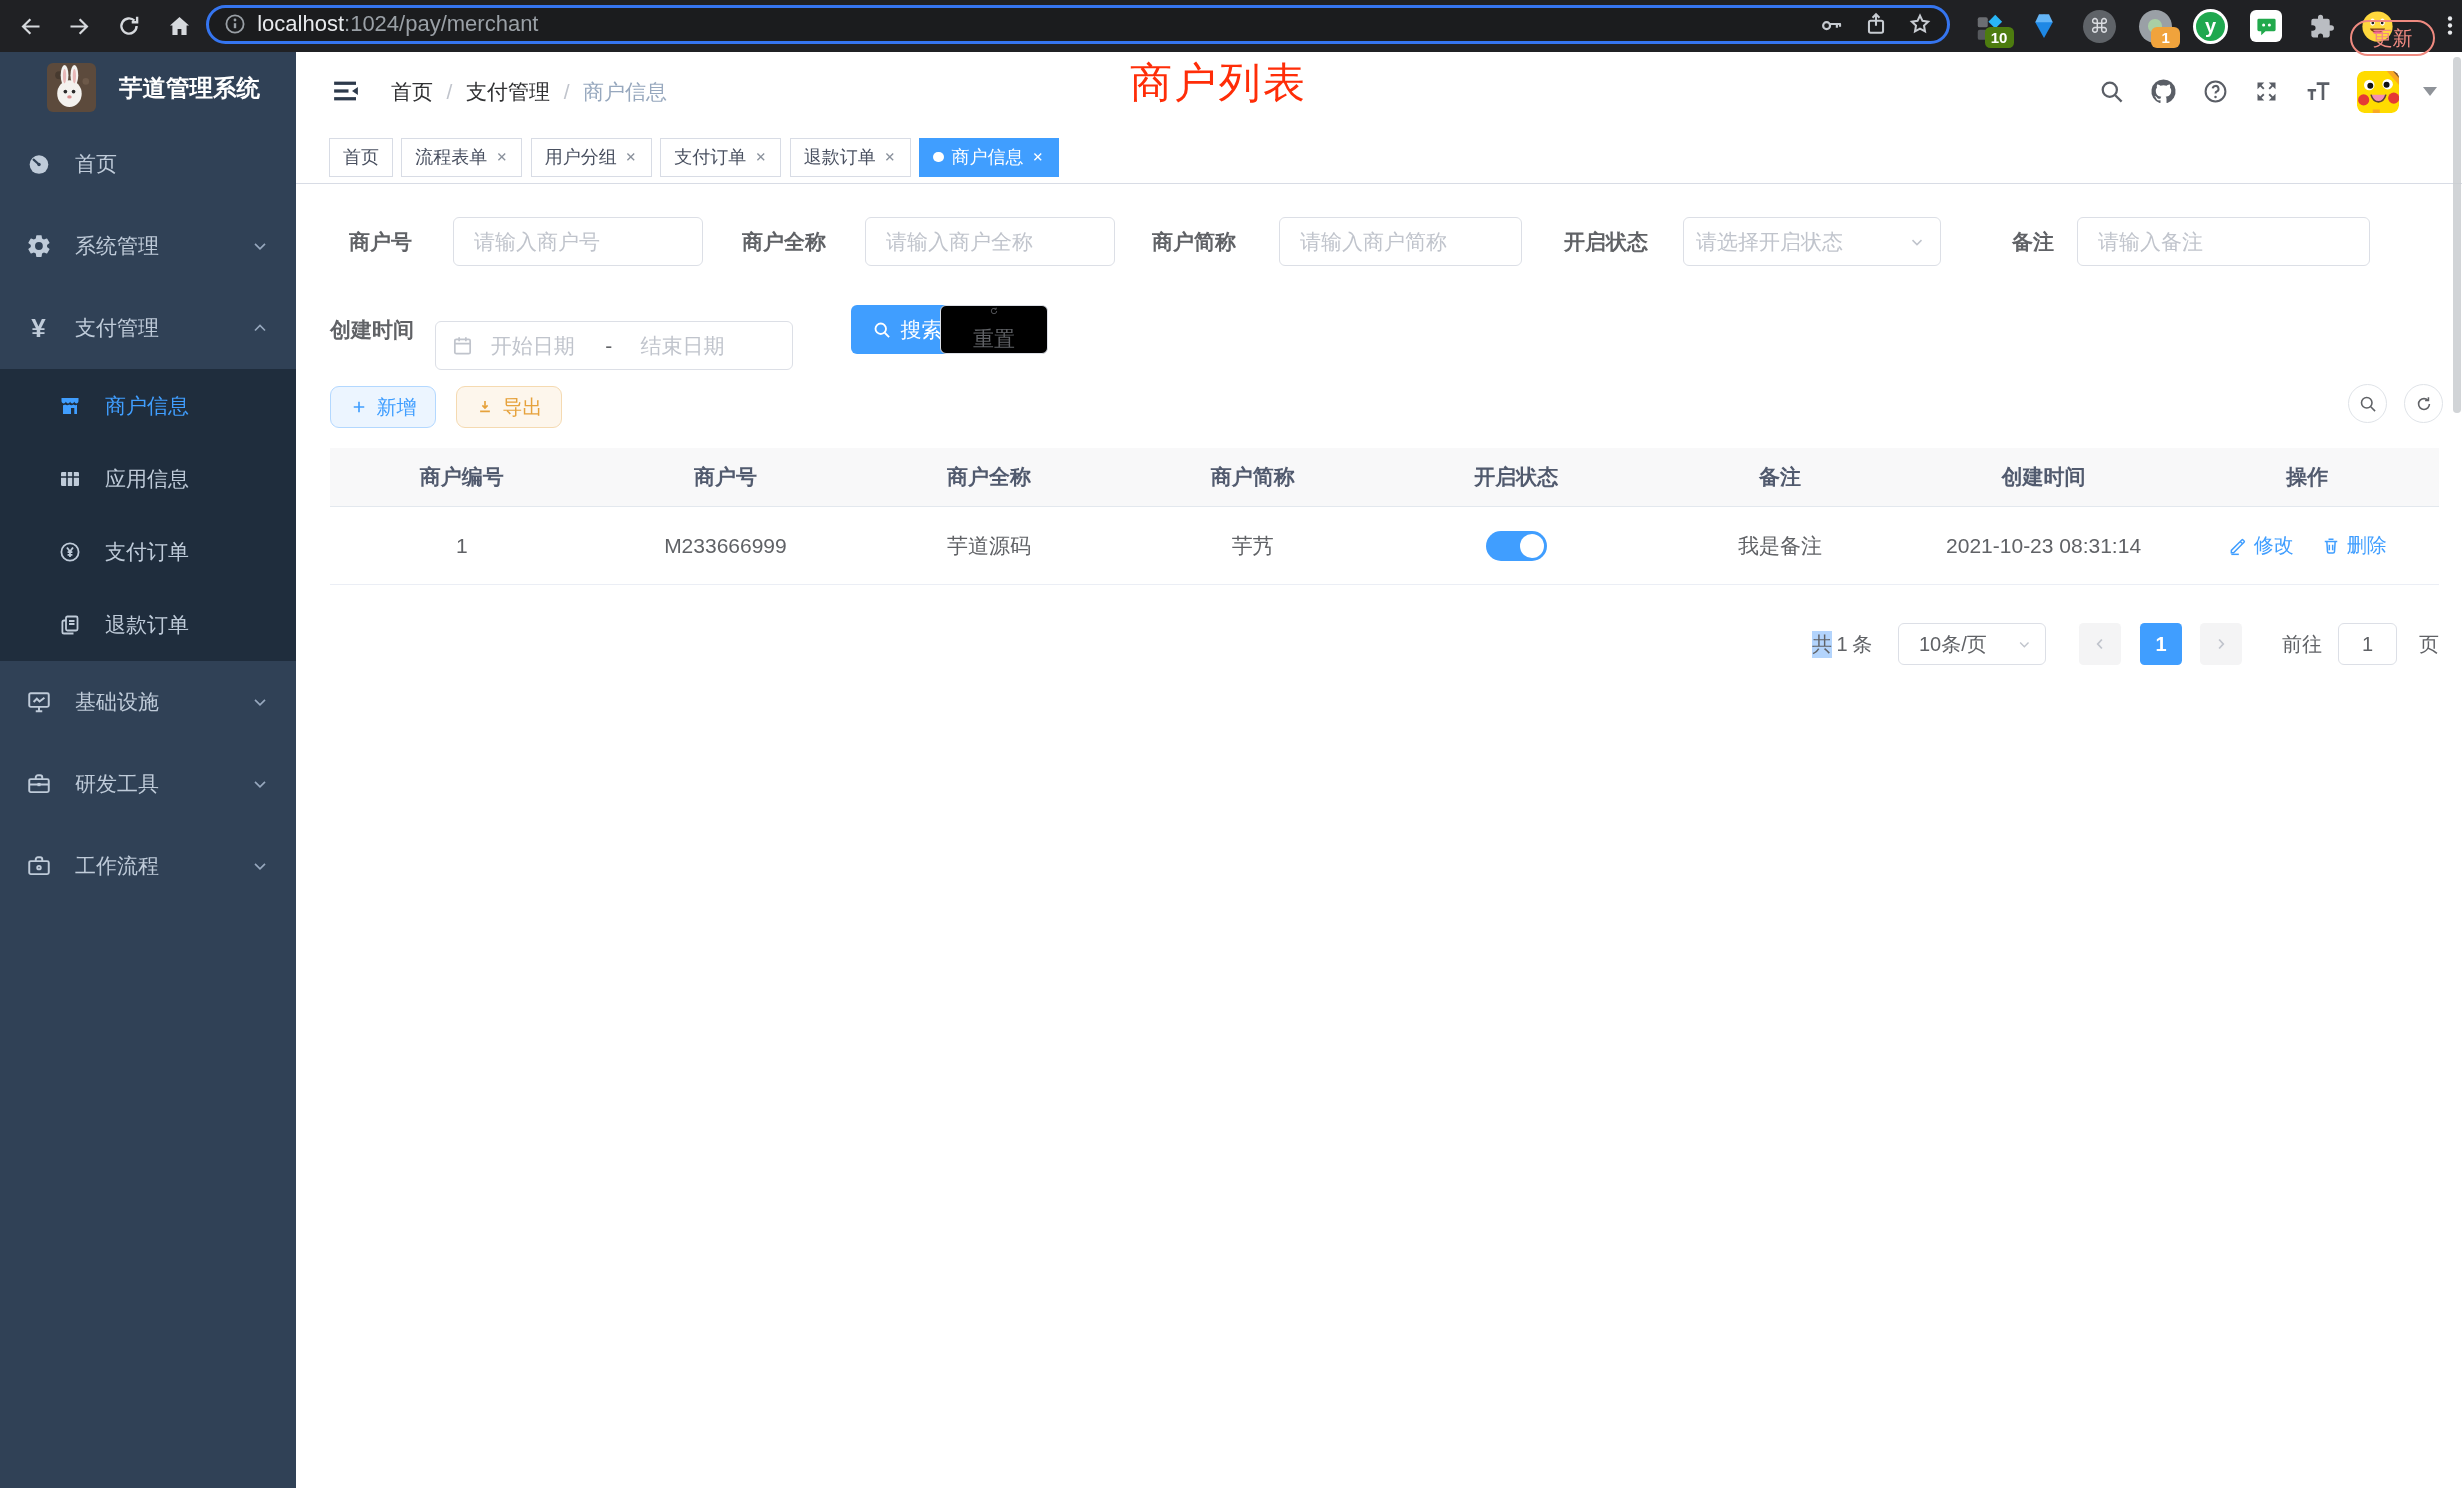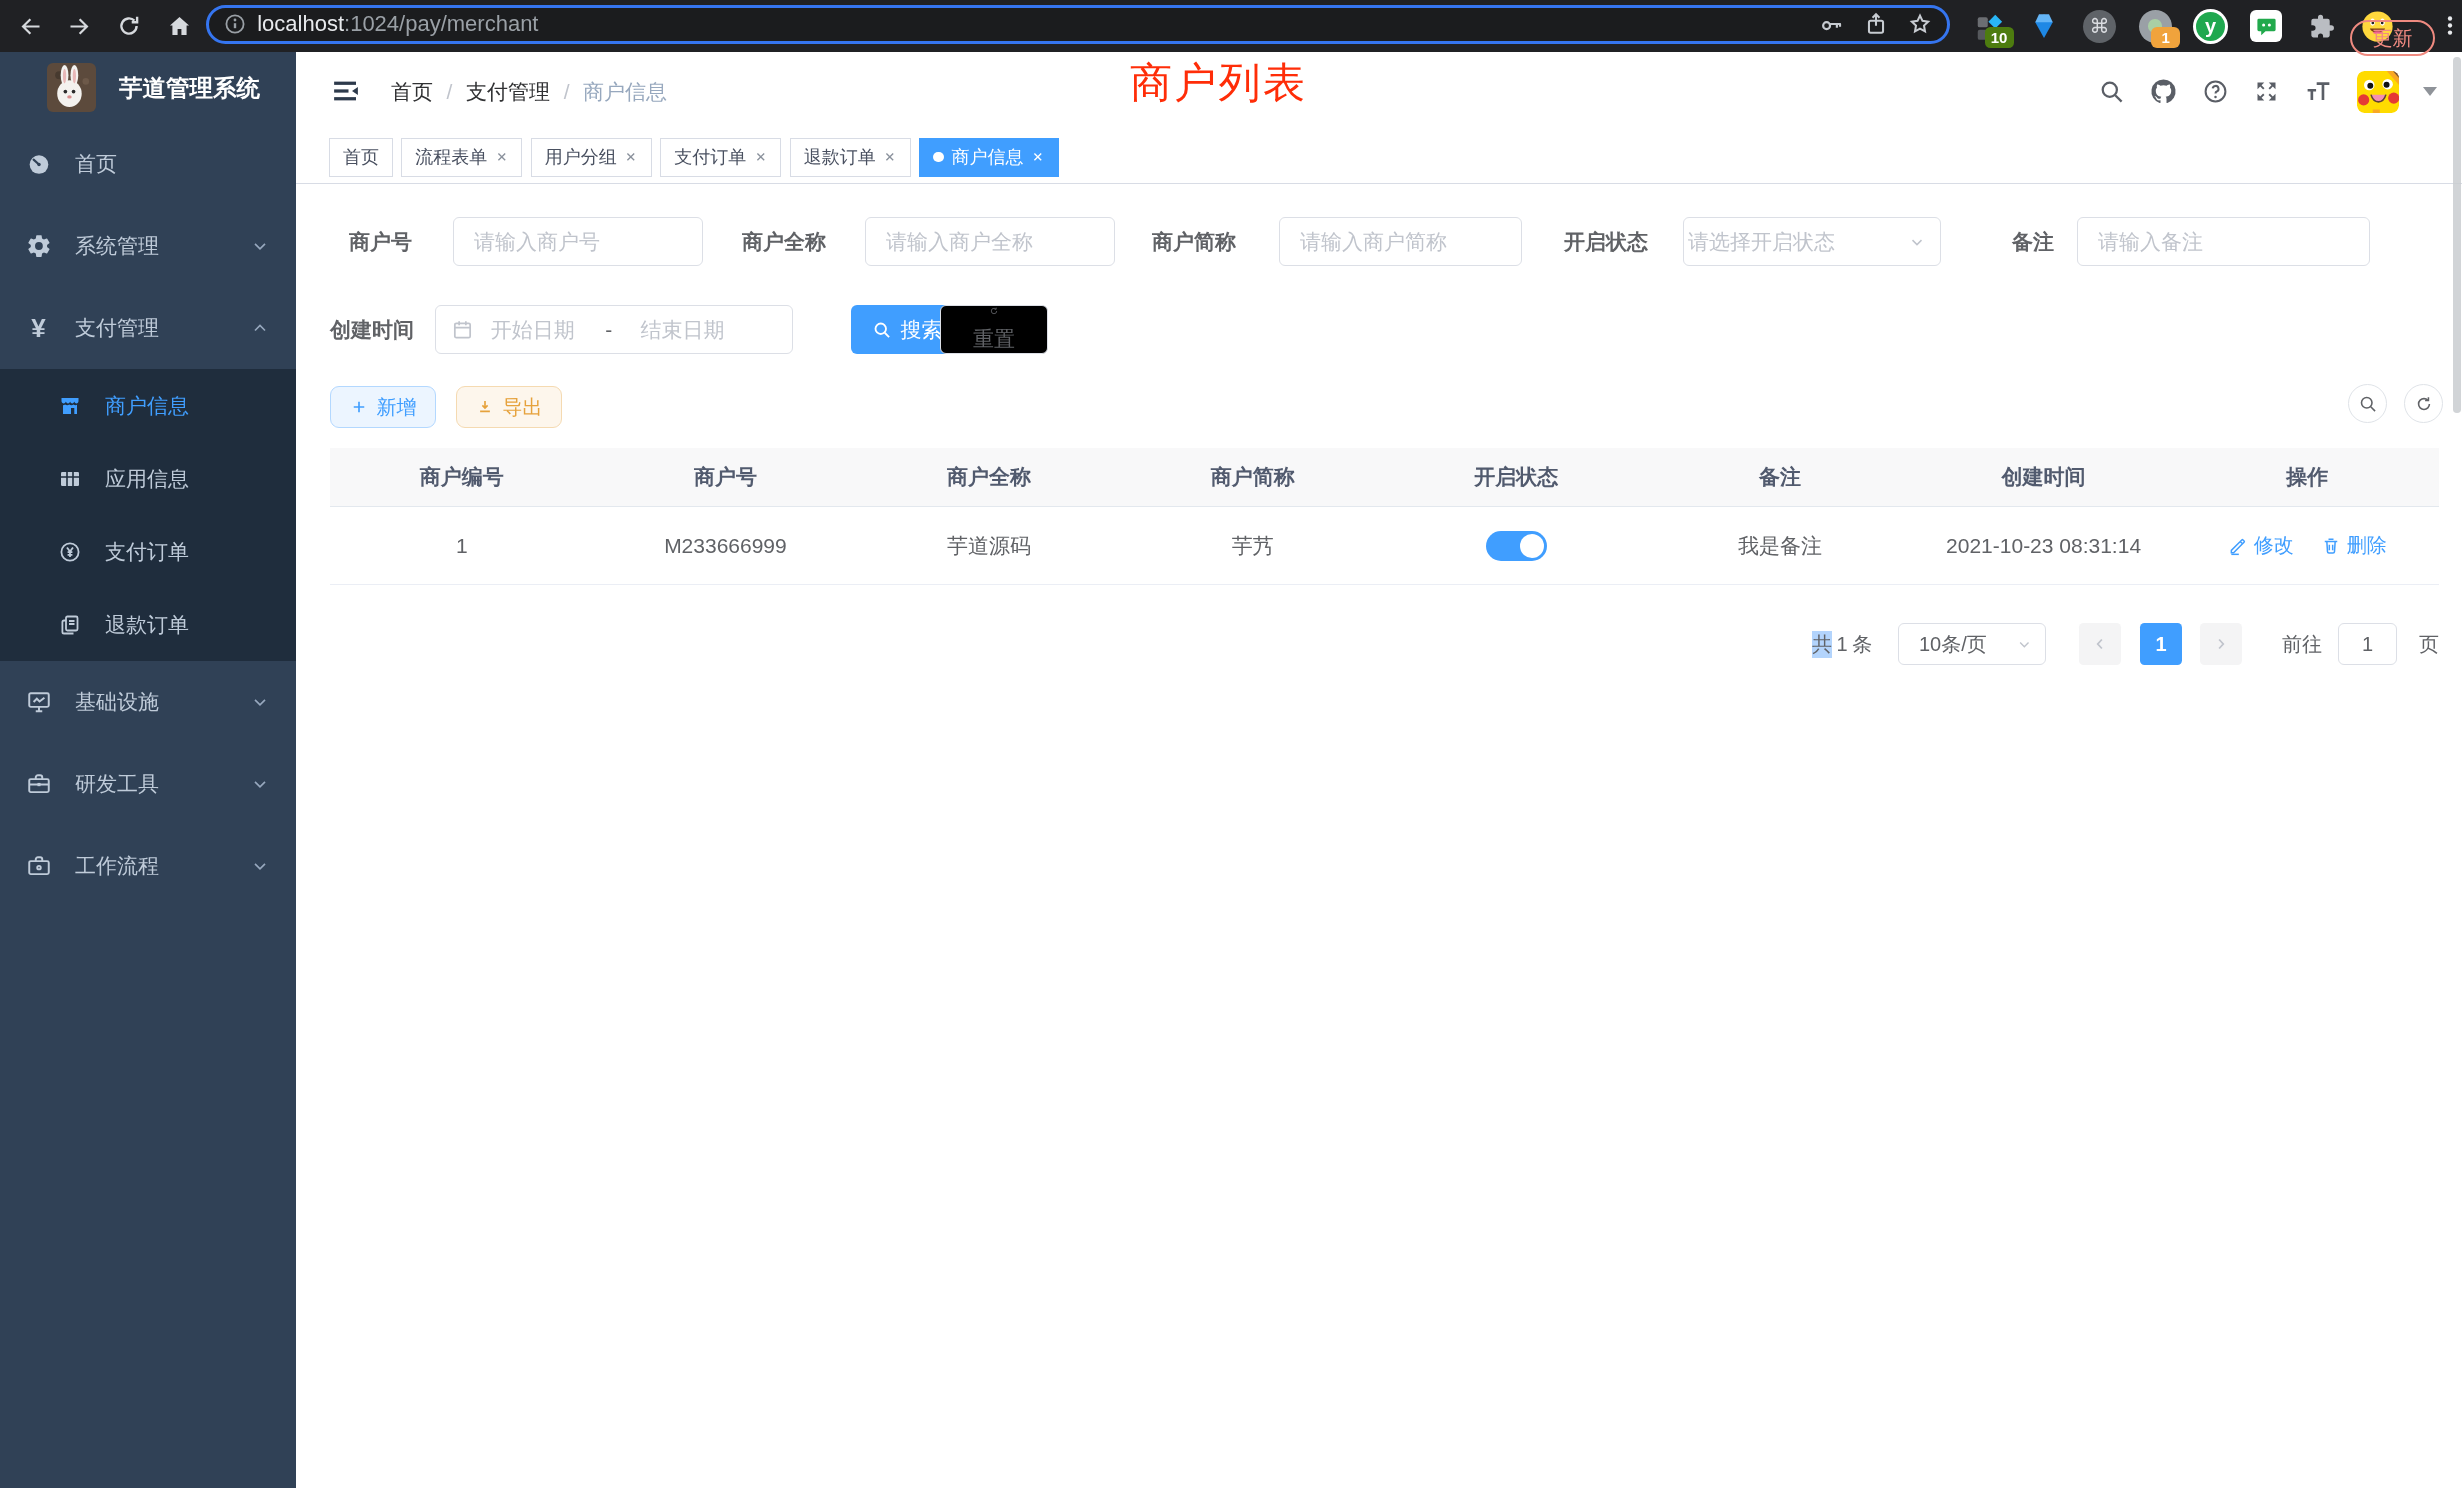--- a/index.html
+++ b/index.html
@@ -529,35 +529,35 @@
     <input placeholder="请输入商户全称" style="">
   </div>
 
   <div class="fl" style="left:835px;top:165px;width:105px;">商户简称</div>
   <div class="fi" style="left:983px;top:165px;width:243px;">
     <input placeholder="请输入商户简称" style="">
   </div>
 
   <div class="fl" style="left:1247px;top:165px;width:105px;">开启状态</div>
   <div class="fi" style="left:1387px;top:165px;width:258px;position:absolute;">
-    <span class="ph" style="margin-left:4px;">请选择开启状态</span>
+    <span class="ph" style="margin-left:12px;">请选择开启状态</span>
     <span class="sel-caret">
       <svg width="18" height="18" viewBox="0 0 24 24" fill="none" stroke="currentColor" stroke-width="2">
           <path d="M6 9.5l6 6 6-6"></path>
         </svg>
     </span>
   </div>
 
   <div class="fl" style="left:1673px;top:165px;width:85px;">备注</div>
   <div class="fi" style="left:1781px;top:165px;width:293px;">
     <input placeholder="请输入备注" style="">
   </div>
 
   <div class="fl" style="left:33px;top:253px;width:85px;">创建时间</div>
-  <div class="fi" style="left:139px;top:253px;width:358px;padding:0 15px;box-sizing:border-box;">
+  <div class="fi" style="left:139px;top:269px;width:358px;padding:0 15px;box-sizing:border-box;">
     <span style="color:#c0c4cc;display:flex;">
       <svg width="23" height="23" viewBox="0 0 24 24" fill="none" stroke="currentColor" stroke-width="1.8">
           <rect x="4" y="5.5" width="16" height="15" rx="1.5"></rect>
           <path d="M4 10h16M8.5 3.5v4M15.5 3.5v4"></path>
         </svg>
     </span>
     <span class="ph" style="margin-left:16.7px;width:103px;">开始日期</span>
     <span class="ph" style="width:30px;text-align:center;color:#606266;">-</span>
     <span class="ph" style="margin-left:16.7px;">结束日期</span>
   </div>

